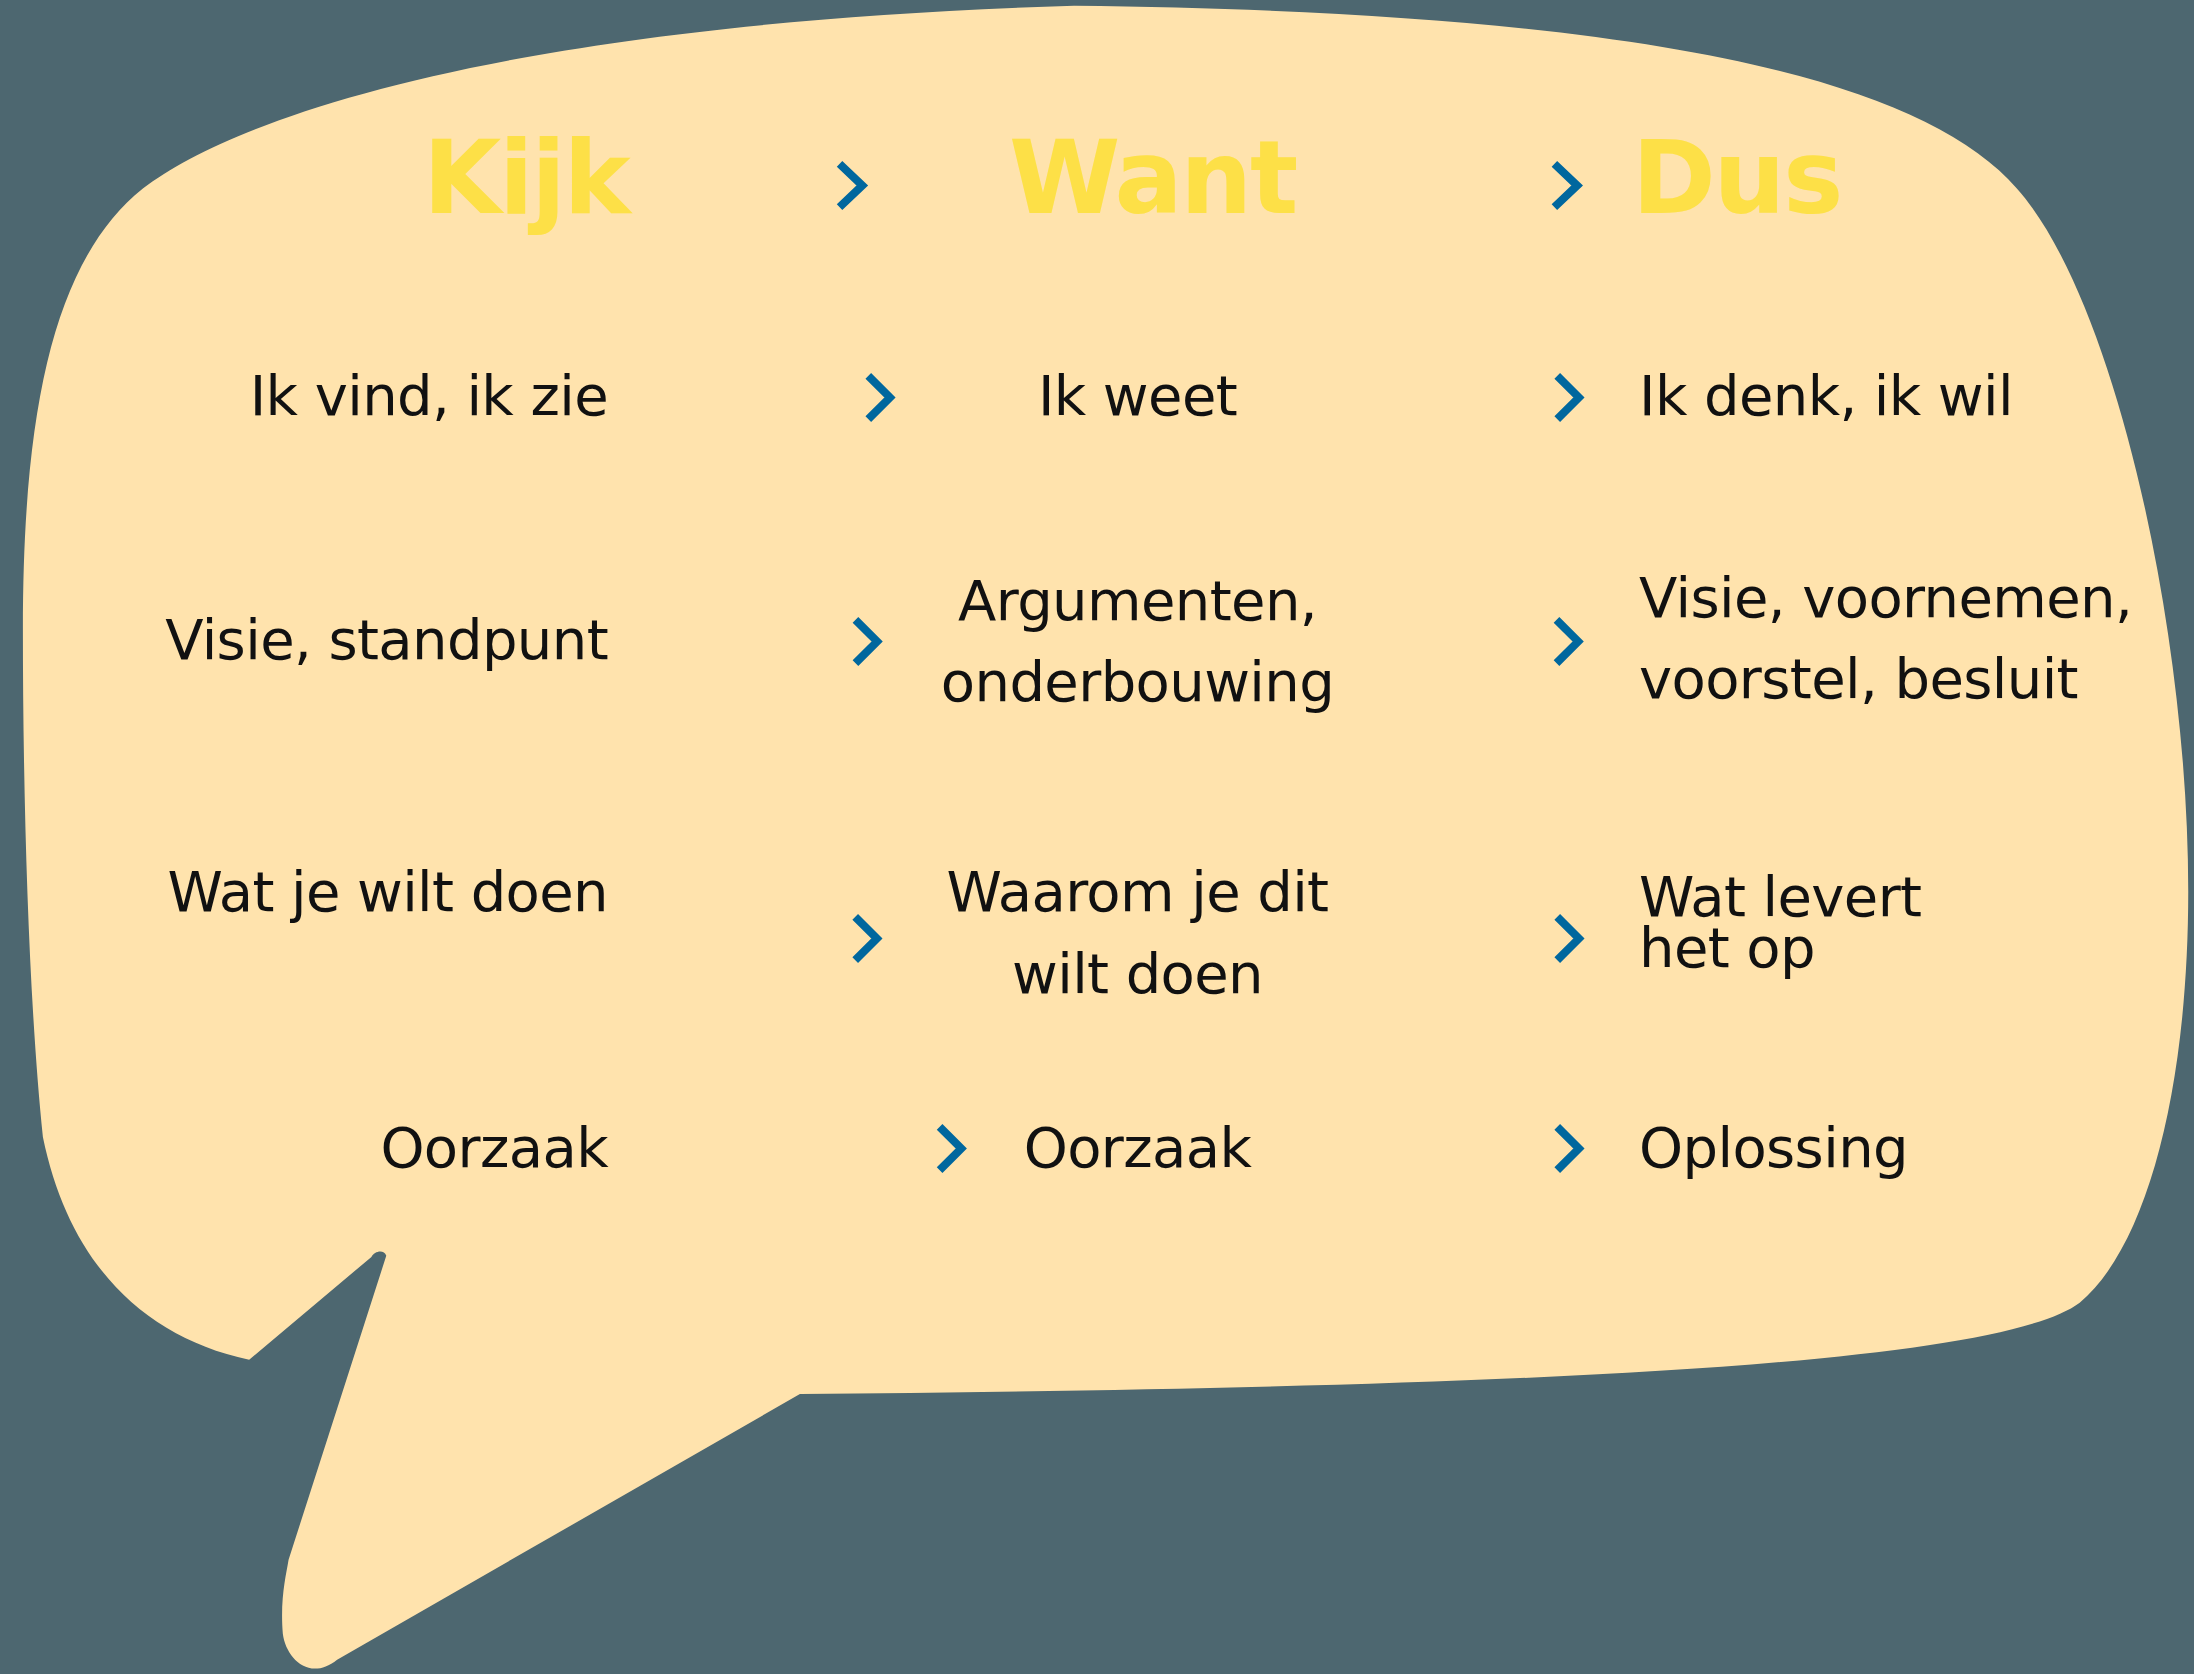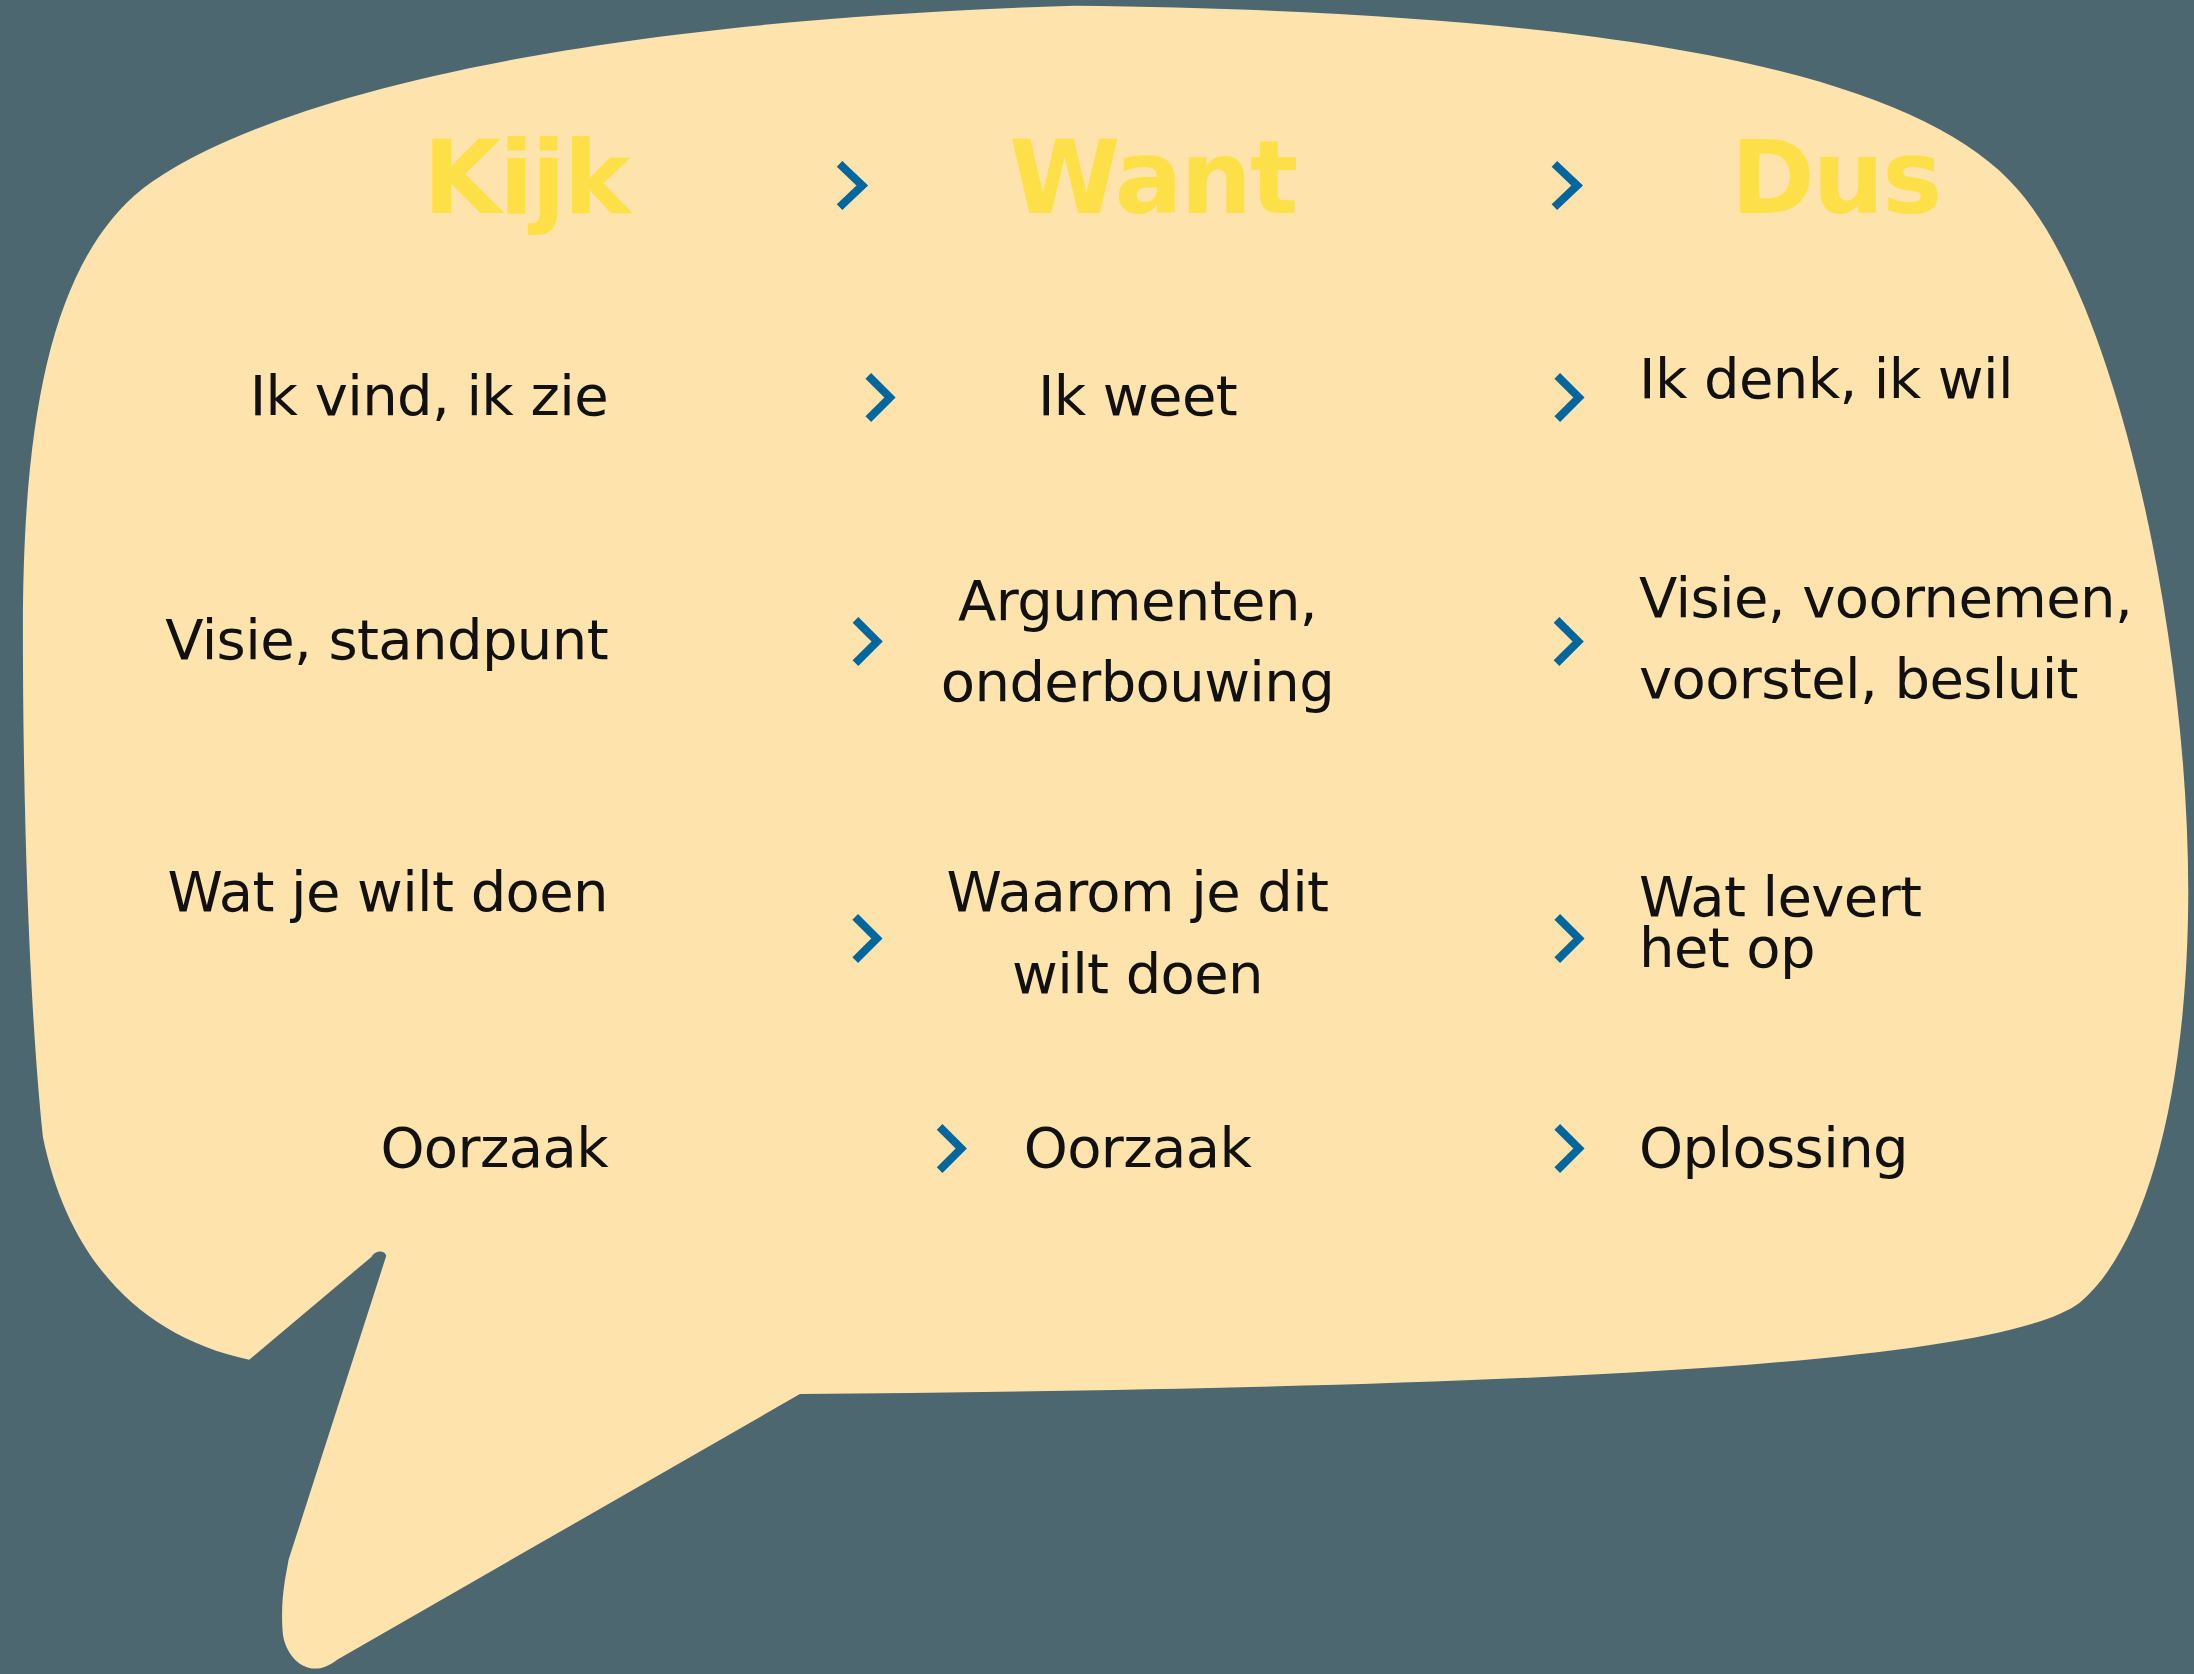--- a/index.html
+++ b/index.html
@@ -38,25 +38,25 @@
       <stop offset="0" stop-color="#ffe3ad"></stop>
       <stop offset="0.35" stop-color="#ccc9a6"></stop>
       <stop offset="0.7" stop-color="#6e9aa2"></stop>
       <stop offset="1" stop-color="#00679e"></stop>
     </linearGradient>
   </defs>
 </svg>
 
 <div class="h r" style="left:423px; top:121px; width:186px; text-align:right;">Kijk</div>
 <div class="h" style="left:1009px; top:121px;">Want</div>
-<div class="h" style="left:1731px; top:121px;">Dus</div>
+<div class="h" style="left:1632px; top:121px;">Dus</div>
 
 <div class="t r" style="left:171px; top:355px; width:437px;">Ik vind, ik zie</div>
 <div class="t c" style="left:909px; top:355px; width:457px;">Ik weet</div>
-<div class="t" style="left:1639px; top:338px;">Ik denk, ik wil</div>
+<div class="t" style="left:1639px; top:355px;">Ik denk, ik wil</div>
 
 <div class="t r" style="left:57px; top:599px; width:551px;">Visie, standpunt</div>
 <div class="t c" style="left:909px; top:560px; width:457px;">Argumenten,</div>
 <div class="t c" style="left:909px; top:641px; width:457px;">onderbouwing</div>
 <div class="t" style="left:1639px; top:557px;">Visie, voornemen,</div>
 <div class="t" style="left:1639px; top:638px;">voorstel, besluit</div>
 
 <div class="t r" style="left:57px; top:851px; width:551px;">Wat je wilt doen</div>
 <div class="t c" style="left:909px; top:851px; width:457px;">Waarom je dit</div>
 <div class="t c" style="left:909px; top:933px; width:457px;">wilt doen</div>

